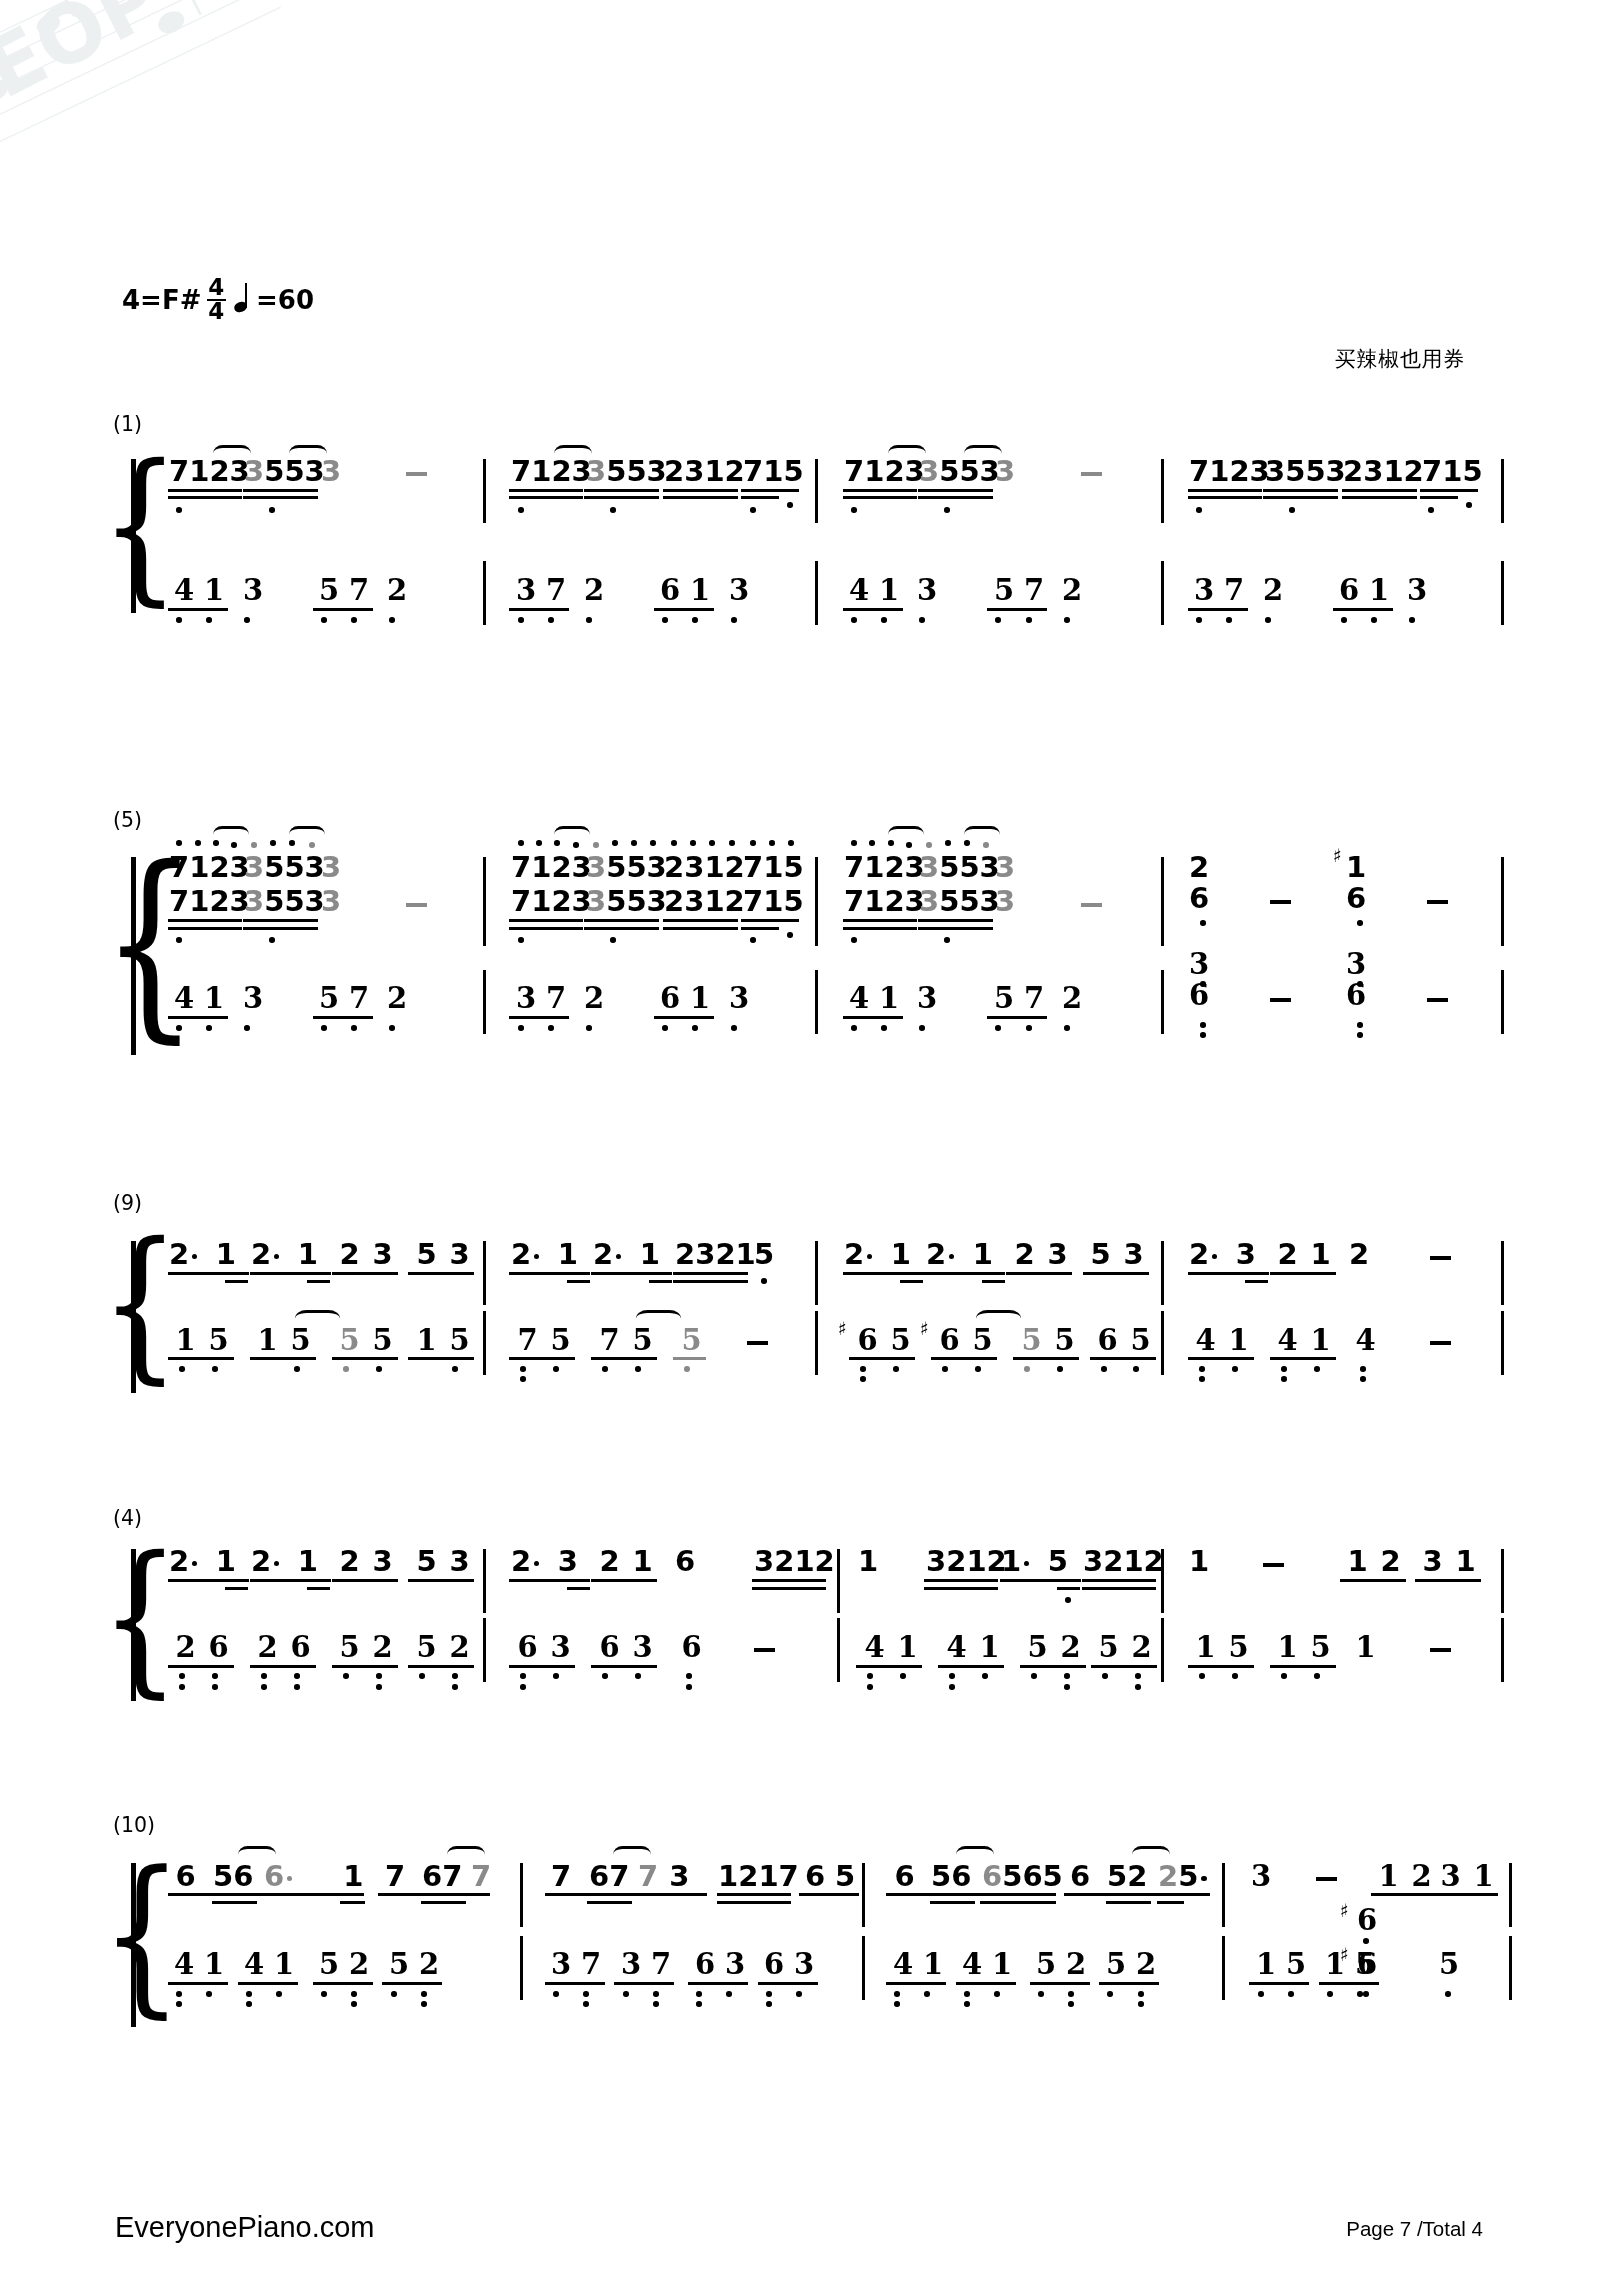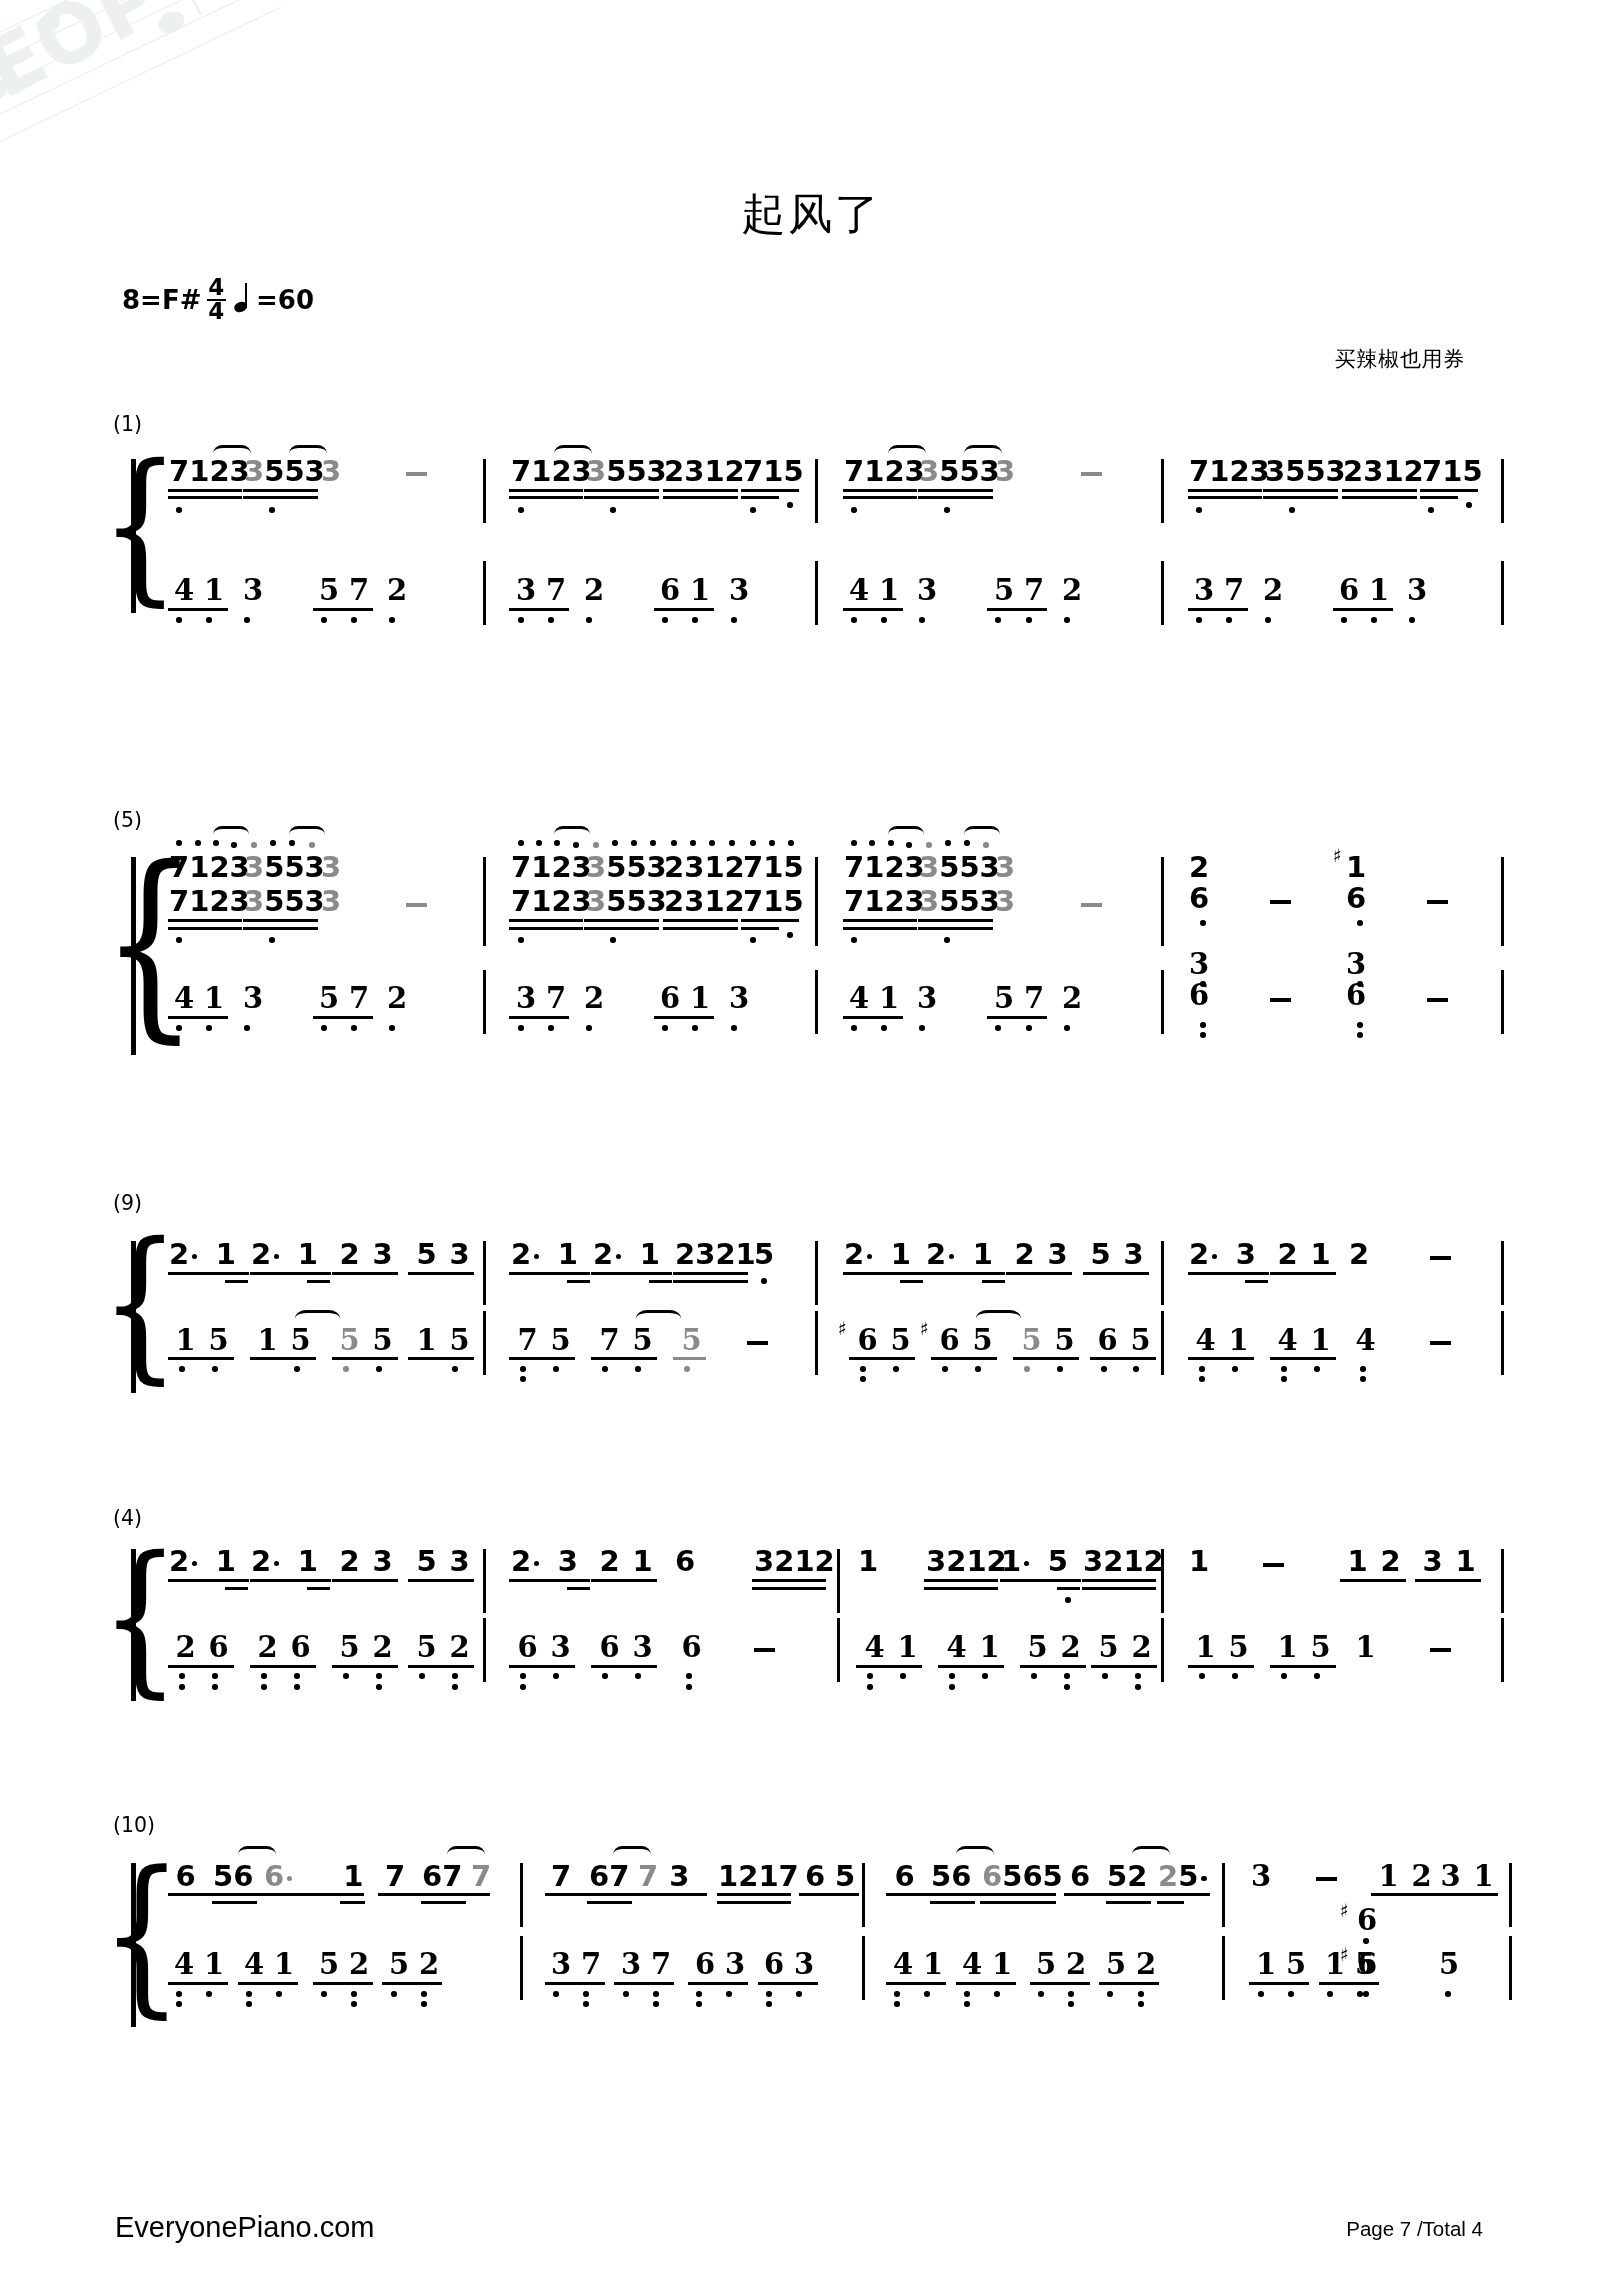--- a/index.html
+++ b/index.html
@@ -98,25 +98,24 @@
     <ellipse cx="100" cy="75" rx="18" ry="13" transform="rotate(-27 100 75)"></ellipse>
     <rect x="113" y="18" width="4" height="52" transform="rotate(-27 113 18)"></rect>
     <ellipse cx="22" cy="172" rx="20" ry="14" transform="rotate(-27 22 172)"></ellipse>
     <ellipse cx="280" cy="72" rx="20" ry="15" transform="rotate(-27 280 72)"></ellipse>
     <rect x="295" y="10" width="4" height="58" transform="rotate(-27 295 10)"></rect>
   </g>
   <text x="35" y="185" transform="rotate(-27 35 185)" fill="#dde5e7" font-family="DejaVu Sans, sans-serif" font-size="118" font-weight="700">EOP</text>
 </svg>
 
 <div id="title-block">
-  <div id="title-cn">起风了</div>
 </div>
 
 <div id="tempo-block">
-  <span>8=F#</span>
+  <span>4=F#</span>
   <span class="frac">
     <span class="num">4</span>
     <span class="den">4</span>
   </span>
   <span class="qnote">
     <span class="head"></span>
       <span class="stem"></span>
   </span>
   <span>=60</span>
 </div>

